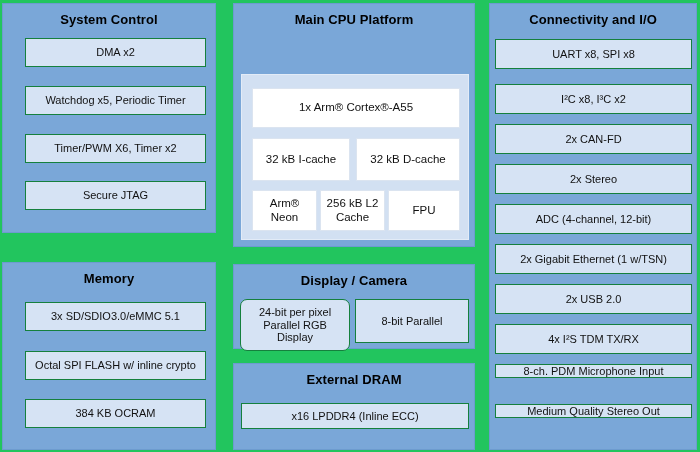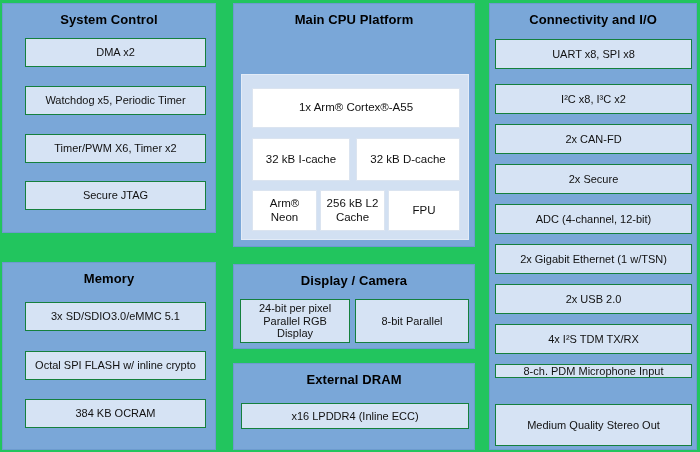--- a/index.html
+++ b/index.html
@@ -81,36 +81,36 @@
       <div class="wbox" style="left:10px;top:63px;width:98px;height:43px;">32 kB I-cache</div>
       <div class="wbox" style="left:114px;top:63px;width:104px;height:43px;">32 kB D-cache</div>
       <div class="wbox" style="left:10px;top:115px;width:65px;height:41px;">Arm® Neon</div>
       <div class="wbox" style="left:78px;top:115px;width:65px;height:41px;">256 kB L2 Cache</div>
       <div class="wbox" style="left:146px;top:115px;width:72px;height:41px;">FPU</div>
     </div>
   </div>
 
   <div class="block" style="left:233px;top:264px;width:242px;height:85px;">
     <div class="block-title">Display / Camera</div>
-    <div class="item" style="left:6px;top:34px;width:110px;height:44px;">24-bit per pixel Parallel RGB Display</div>
+    <div class="item" style="left:6px;top:34px;width:110px;height:52px;border-radius:7px;">24-bit per pixel Parallel RGB Display</div>
     <div class="item" style="left:121px;top:34px;width:114px;height:44px;">8-bit Parallel</div>
   </div>
 
   <div class="block" style="left:233px;top:363px;width:242px;height:87px;">
     <div class="block-title">External DRAM</div>
     <div class="item" style="left:7px;top:39px;width:228px;height:26px;">x16 LPDDR4 (Inline ECC)</div>
   </div>
 
   <div class="block" style="left:489px;top:3px;width:208px;height:447px;">
     <div class="block-title">Connectivity and I/O</div>
     <div class="item" style="left:5px;top:35px;width:197px;height:30px;">UART x8, SPI x8</div>
     <div class="item" style="left:5px;top:80px;width:197px;height:30px;">I²C x8, I³C x2</div>
     <div class="item" style="left:5px;top:120px;width:197px;height:30px;">2x CAN-FD</div>
-    <div class="item" style="left:5px;top:160px;width:197px;height:30px;">2x Secure</div>
+    <div class="item" style="left:5px;top:160px;width:197px;height:30px;">2x Stereo</div>
     <div class="item" style="left:5px;top:200px;width:197px;height:30px;">ADC (4-channel, 12-bit)</div>
     <div class="item" style="left:5px;top:240px;width:197px;height:30px;">2x Gigabit Ethernet (1 w/TSN)</div>
     <div class="item" style="left:5px;top:280px;width:197px;height:30px;">2x USB 2.0</div>
     <div class="item" style="left:5px;top:320px;width:197px;height:30px;">4x I²S TDM TX/RX</div>
     <div class="item" style="left:5px;top:360px;width:197px;height:14px;">8-ch. PDM Microphone Input</div>
-    <div class="item" style="left:5px;top:400px;width:197px;height:42px;">Medium Quality Stereo Out</div>
+    <div class="item" style="left:5px;top:400px;width:197px;height:14px;">Medium Quality Stereo Out</div>
   </div>
 
 </div>
 
 </body></html>

